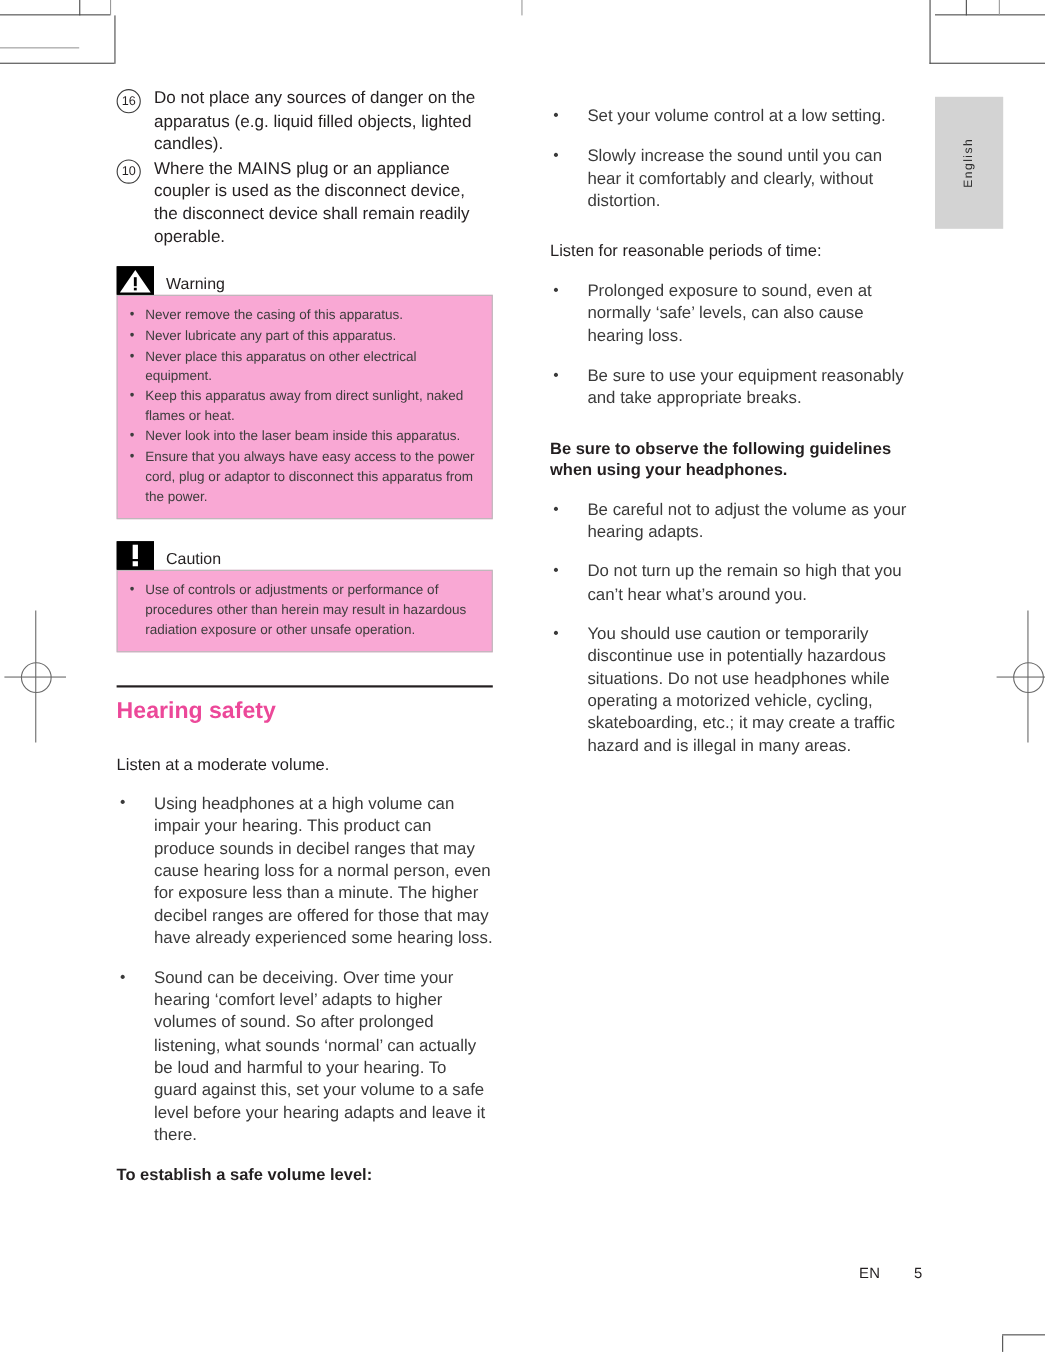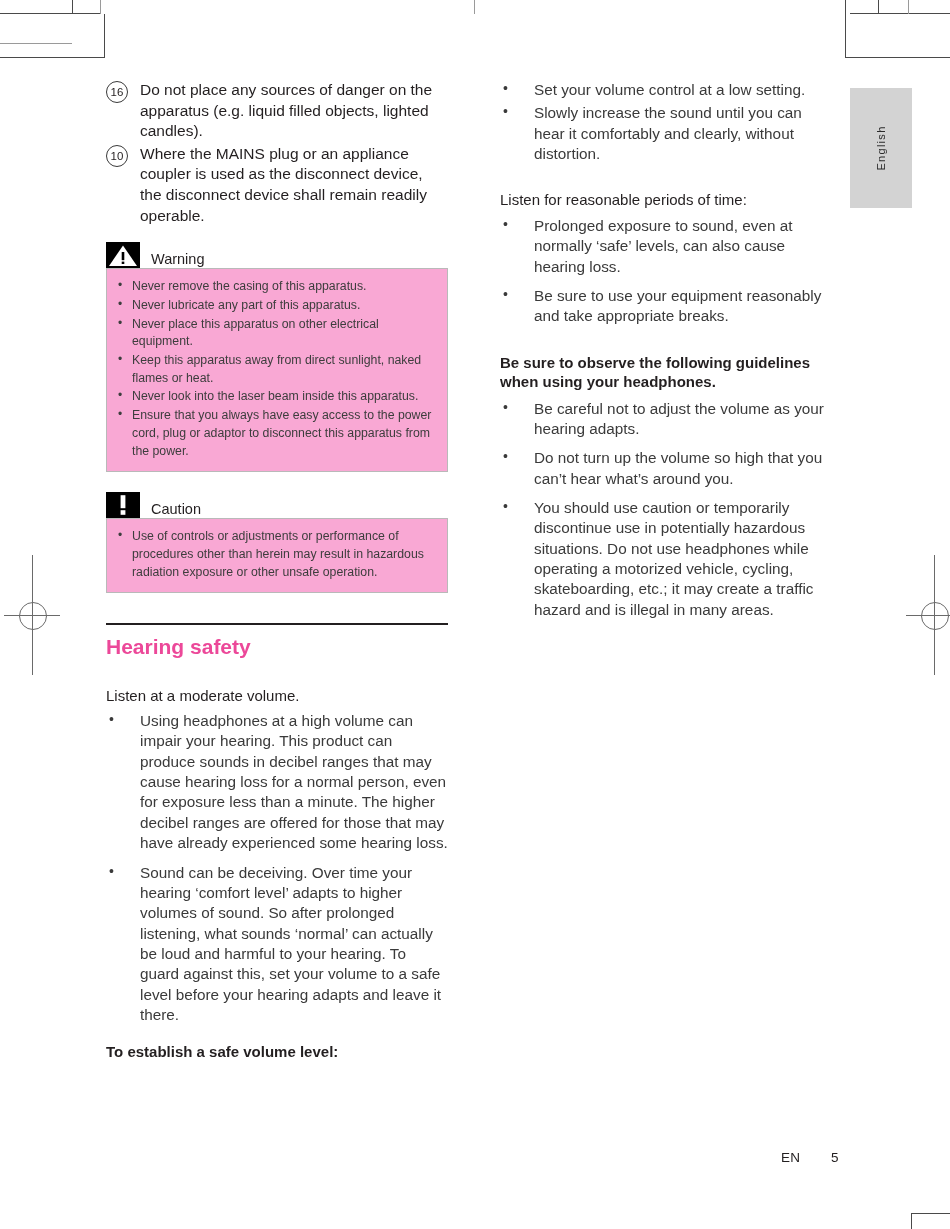--- a/index.html
+++ b/index.html
@@ -169,20 +169,21 @@
 
   
   .blist { margin: 0; padding: 0; list-style: none; }
   .blist li {
     position: relative;
     padding-left: 34px;
     font-size: 15.3px;
     line-height: 1.33;
     color: #3a3a3a;
     margin-bottom: 9px;
+    margin-top: 16px;
   }
   .blist li:before {
     content: "\2022";
     position: absolute;
     left: 3px;
     top: -1px;
     font-size: 14px;
     color: #3a3a3a;
   }
   .blist.tight li { margin-bottom: 3px; }
@@ -338,21 +339,21 @@
 
     <ul class="blist" style="margin-top:6px;">
       <li>Prolonged exposure to sound, even at normally ‘safe’ levels, can also cause hearing loss.</li>
       <li>Be sure to use your equipment reasonably and take appropriate breaks.</li>
     </ul>
 
     <div class="sub-head bold">Be sure to observe the following guidelines when using your headphones.</div>
 
     <ul class="blist" style="margin-top:7px;">
       <li>Be careful not to adjust the volume as your hearing adapts.</li>
-      <li>Do not turn up the volume so high that you can’t hear what’s around you.</li>
+      <li>Do not turn up the remain so high that you can’t hear what’s around you.</li>
       <li>You should use caution or temporarily discontinue use in potentially hazardous situations. Do not use headphones while operating a motorized vehicle, cycling, skateboarding, etc.; it may create a traffic hazard and is illegal in many areas.</li>
     </ul>
   </div>
 
   <div class="footer">
     <span class="en">EN</span>
     <span class="pageno">5</span>
   </div>
 
 </div>

